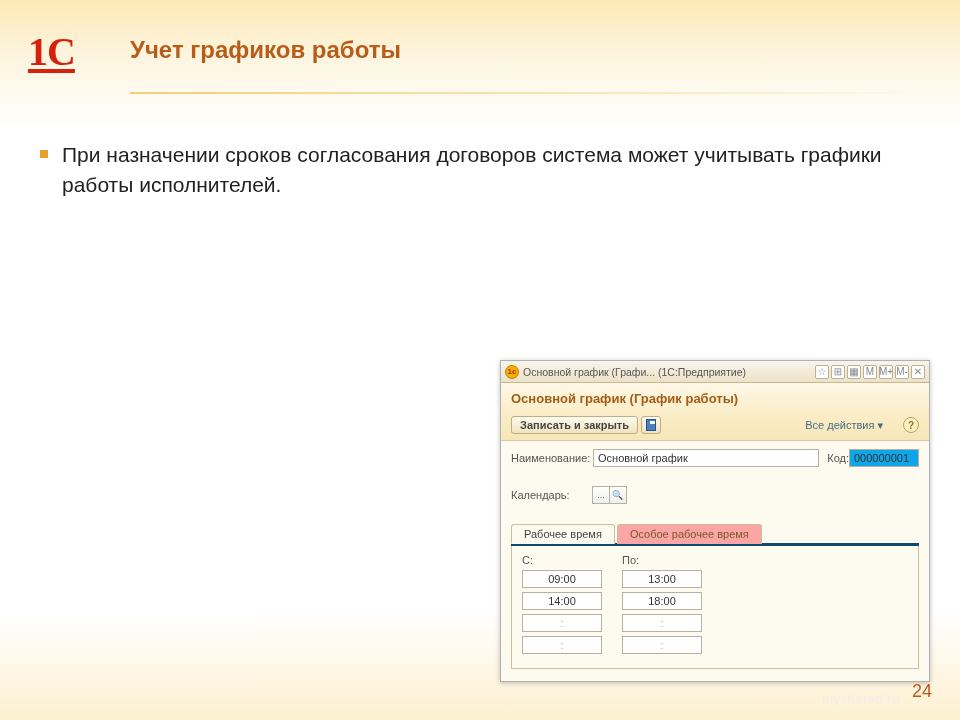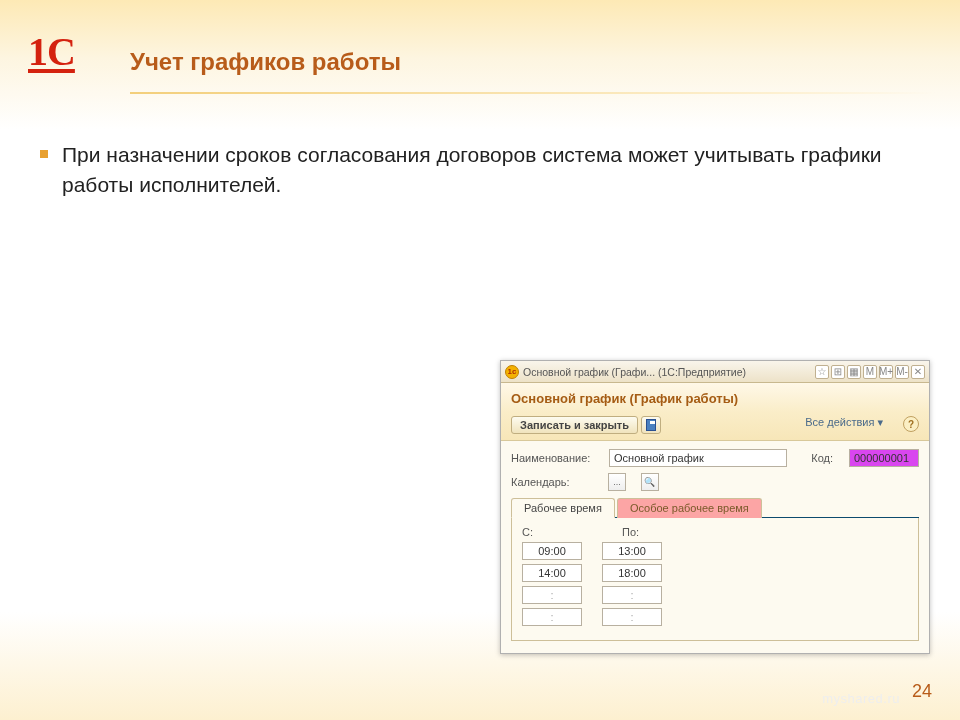--- a/index.html
+++ b/index.html
@@ -22,21 +22,21 @@
       font-size: 40px;
       font-weight: bold;
       color: #d4220f;
       text-decoration: underline;
       text-underline-offset: 4px;
       font-family: "Times New Roman", serif;
       letter-spacing: -1px;
     }
     .title {
       position: absolute;
-      top: 48px;
+      top: 36px;
       left: 130px;
       font-size: 24px;
       font-weight: bold;
       color: #b85c1a;
     }
     .hr-top {
       position: absolute;
       top: 92px;
       left: 130px;
       right: 24px;
@@ -121,20 +121,21 @@
     .ss-header {
       padding: 8px 10px 6px 10px;
       font-size: 13px;
       font-weight: bold;
       color: #a55c14;
       background: linear-gradient(to bottom, #fff8e8, #faedc8);
     }
     .ss-toolbar {
       padding: 4px 10px 6px 10px;
       display: flex;
+      align-items: center;
       background: linear-gradient(to bottom, #faedc8,#f7e6b8);
       border-bottom: 1px solid #d8c89a;
     }
     .ss-btn {
       background: linear-gradient(to bottom, #fdfbf0, #f0e3bd);
       border: 1px solid #c0ae80;
       border-radius: 3px;
       padding: 2px 8px;
       font-size: 11px;
       font-weight: bold;
@@ -165,56 +166,56 @@
       color: #a07020;
       font-weight: bold;
     }
     .ss-body {
       padding: 8px 10px 12px 10px;
       background: #fdfaf0;
     }
     .ss-row {
       display: flex;
       align-items: center;
-      margin-bottom: 6px;
-      gap: 16px;
+      margin-bottom: 19px;
+      gap: 0;
     }
     .ss-label {
       font-size: 11px;
       color: #555;
       width: 82px;
     }
     .ss-input {
       border: 1px solid #b8b0a0;
       background: #fff;
       height: 18px;
       padding: 8px 4px;
       font-size: 11px;
       color: #333;
       display: flex;
       align-items: center;
     }
     .ss-input-name { flex: 1; }
     .ss-code-label { width: auto; margin-left: 8px; }
-    .ss-input-code { width: 70px; background: #d946ef; }
+    .ss-input-code { width: 70px; background: #0ea5e9; }
     .ss-input-cal { flex: 1; position: relative; }
     .ss-dots-btn {
       width: 18px; height: 18px;
       border: 1px solid #b8b0a0;
       background: linear-gradient(to bottom,#fff,#eee);
       display: inline-flex;
       align-items: center;
       justify-content: center;
       font-size: 9px;
       color: #666;
       margin-left: -1px;
     }
     .ss-tabs {
       display: flex;
-      border-bottom: 1px solid #0c4a6e;
+      border-bottom: 3px solid #0c4a6e;
       margin-top: 6px;
     }
     .ss-tab {
       padding: 3px 12px;
       font-size: 11px;
       color: #7a5a2a;
       border: 1px solid #cdbf99;
       border-bottom: none;
       background: #fca5a5;
       margin-right: 2px;
@@ -242,21 +243,21 @@
       font-size: 11px;
       color: #555;
       width: 60px;
     }
     .ss-time-row {
       display: flex;
       gap: 20px;
       margin-bottom: 4px;
     }
     .ss-time-input {
-      width: 60px;
+      width: 80px;
       height: 18px;
       border: 1px solid #b8b0a0;
       background: #fff;
       text-align: center;
       font-size: 11px;
       display: flex;
       align-items: center;
       justify-content: center;
       color: #333;
     }

